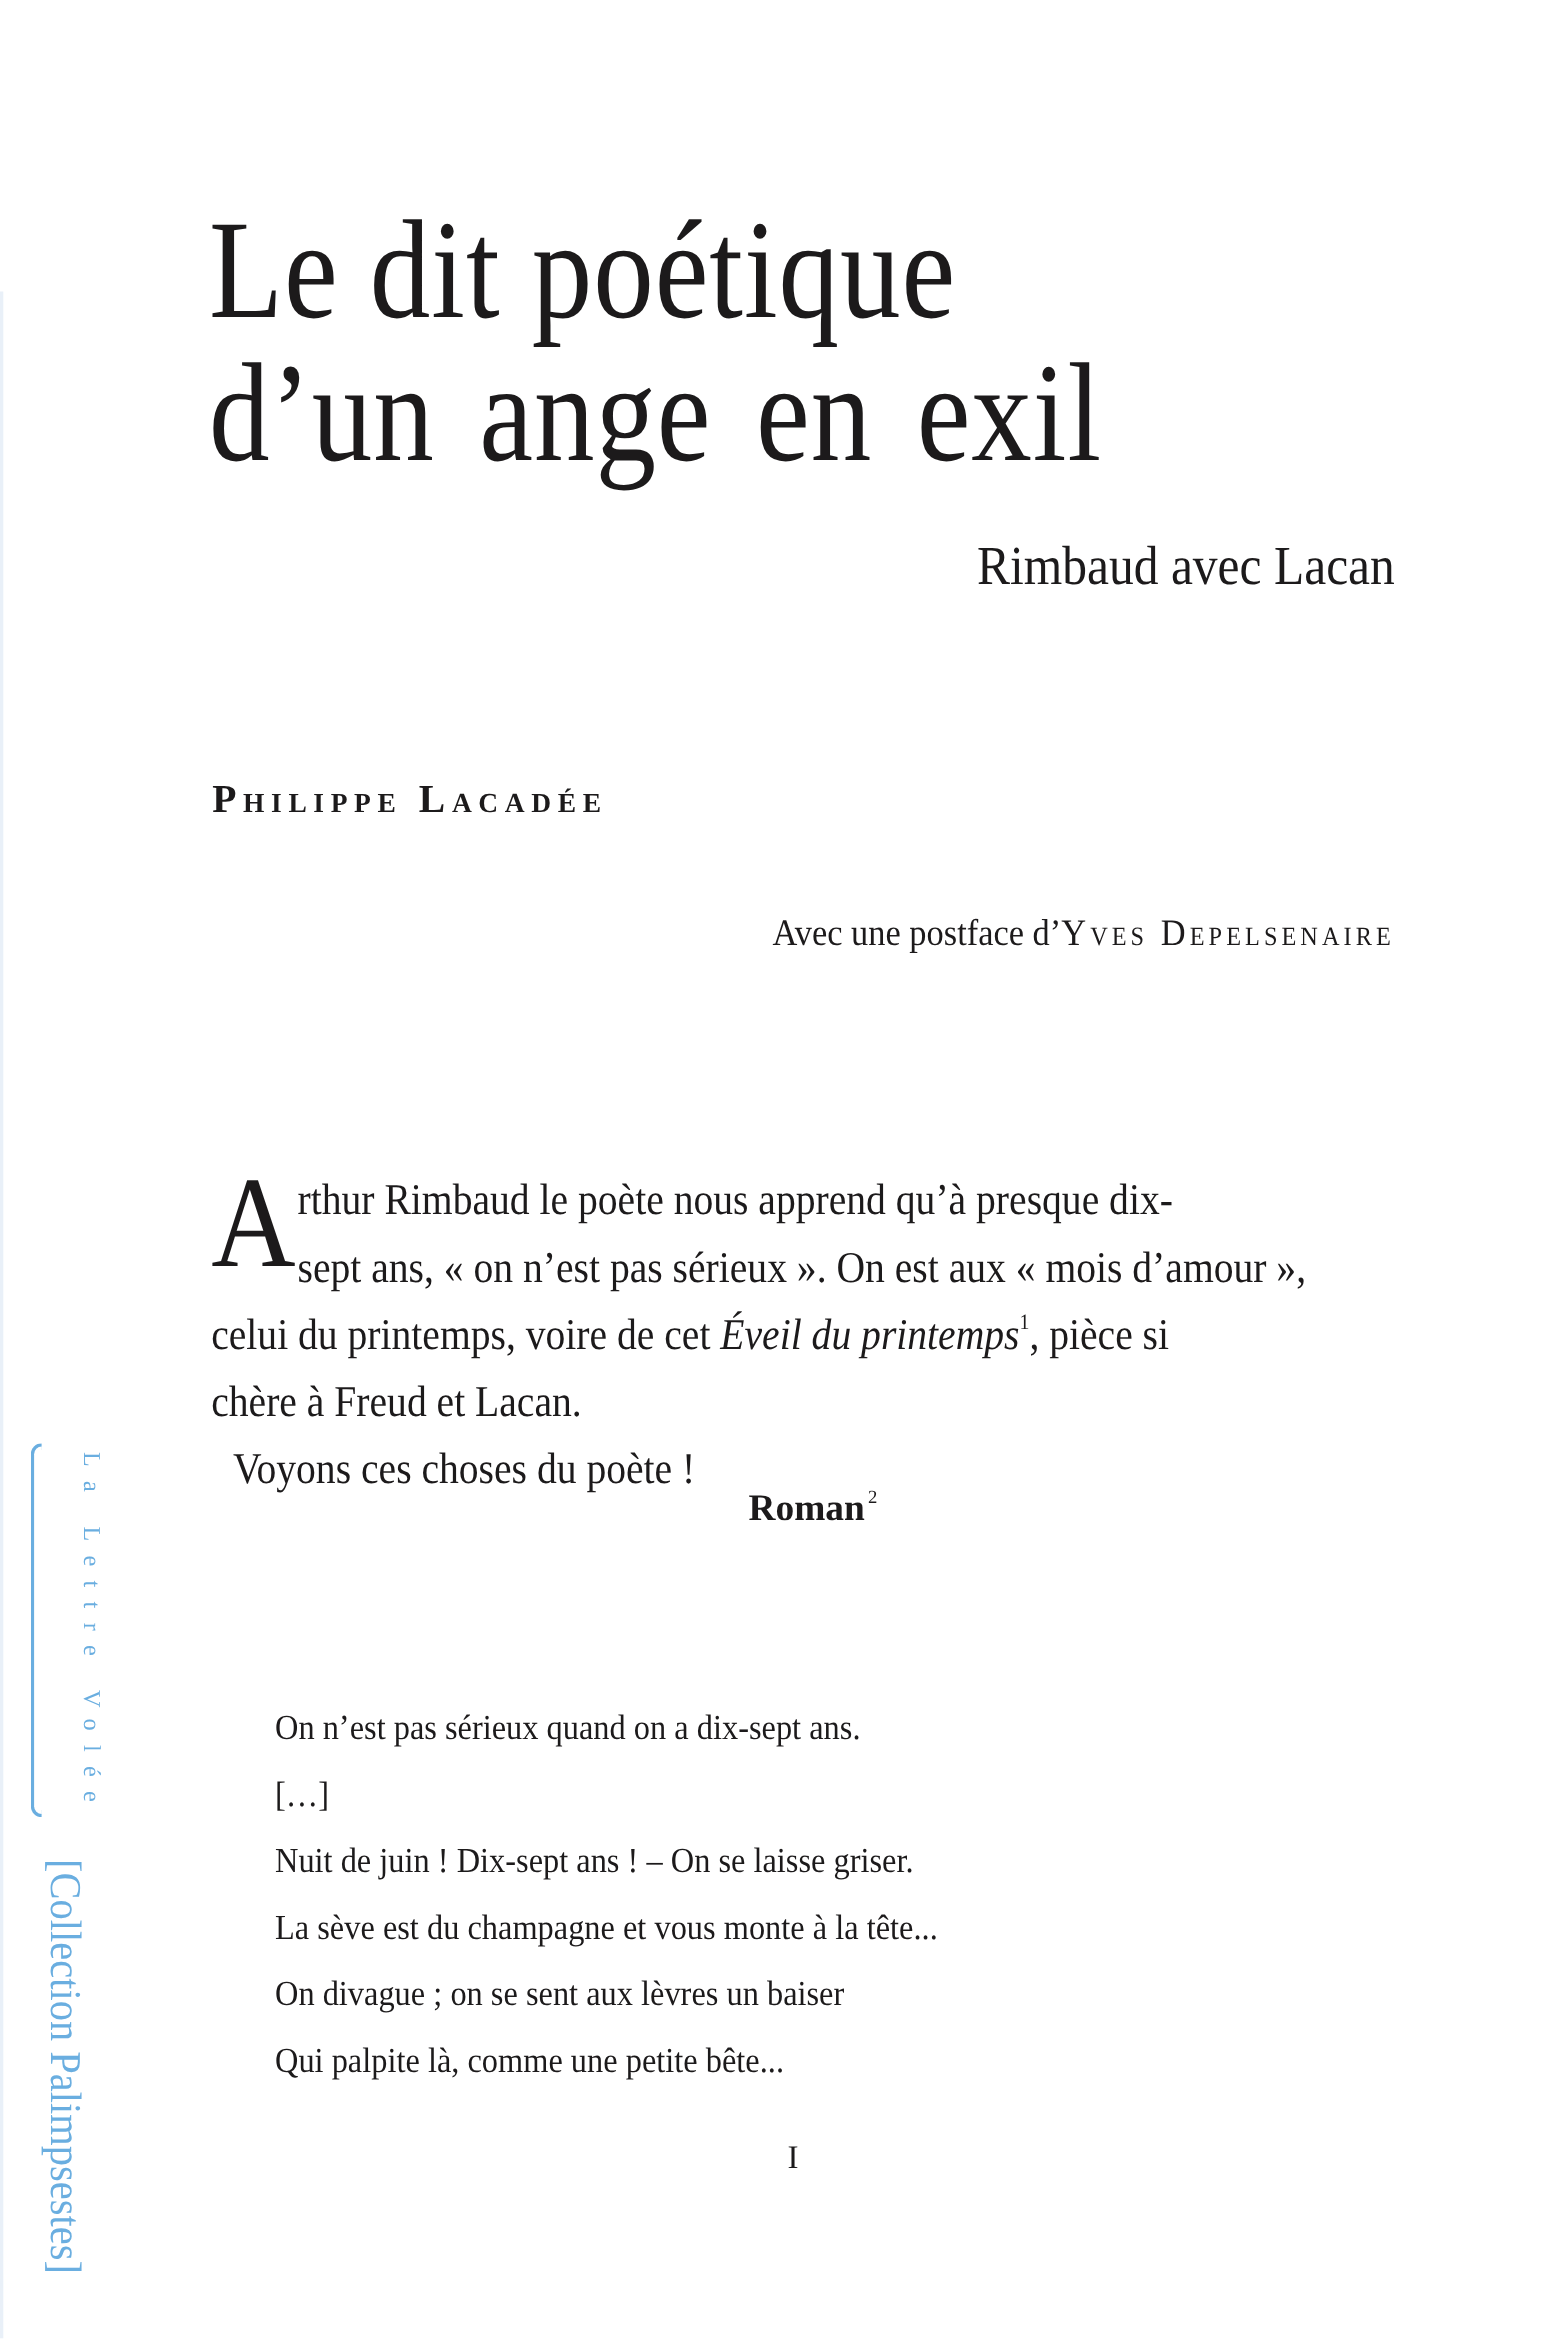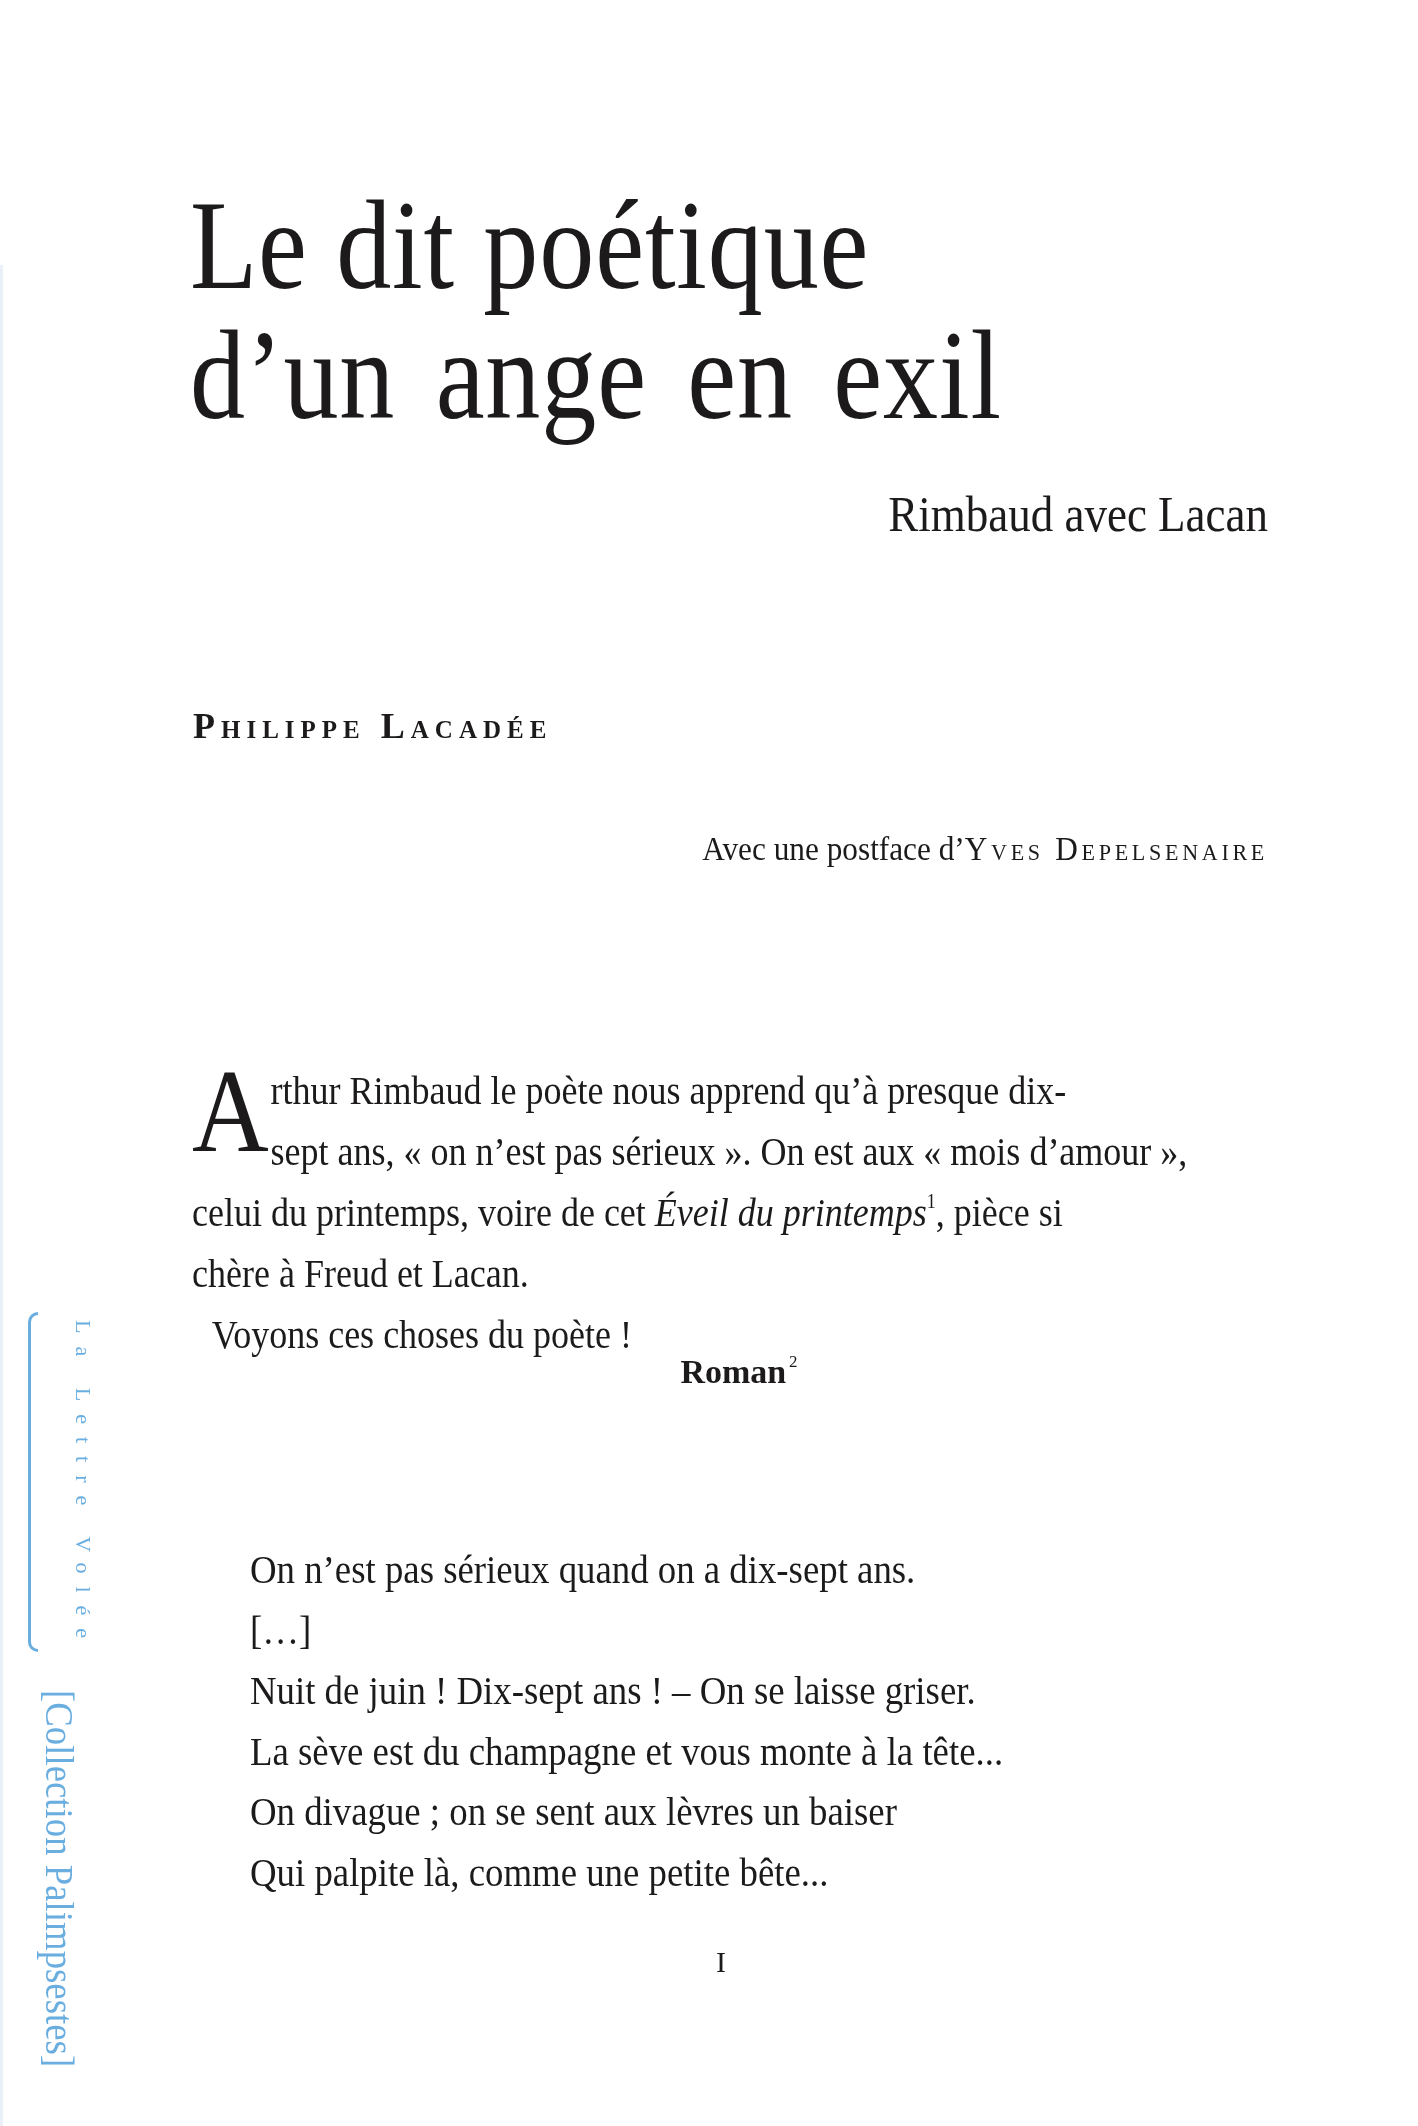--- a/index.html
+++ b/index.html
@@ -110,21 +110,21 @@
     }
     .heading-inner {
       display: inline-block;
       transform: translateX(14px);
     }
     .heading sup { font-size: 17px; vertical-align: 16px; font-weight: normal;}
     .poem {
       position: absolute;
       left: 250px;
       top: 1540px;
-      font-size: 40px;
+      font-size: 32px;
       line-height: 60.5px;
     }
     .poem .verse {
       white-space: nowrap;
       transform: scaleX(0.92);
       transform-origin: left top;
     }
     .page-number {
       position: absolute;
       left: 0;

